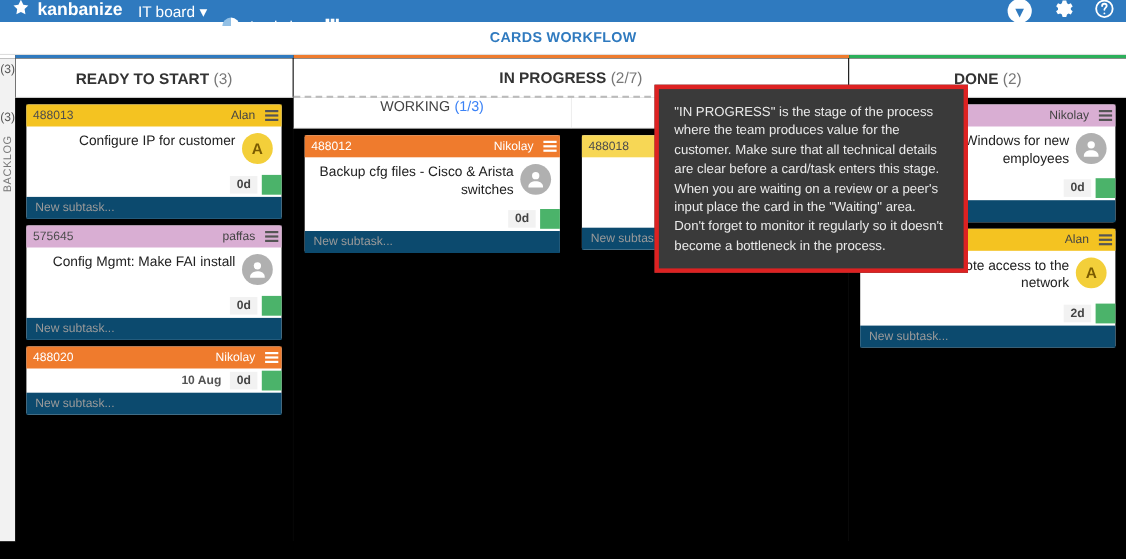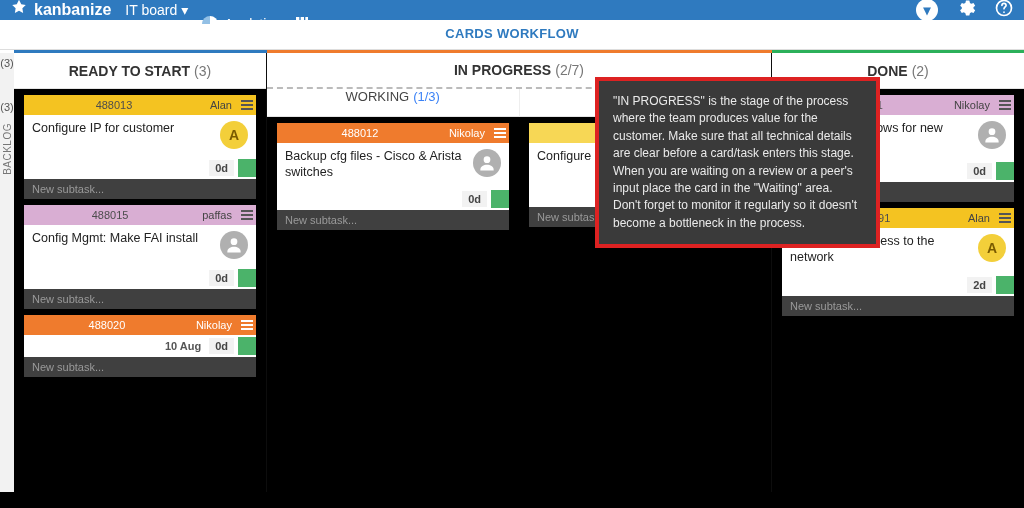--- a/index.html
+++ b/index.html
@@ -39,34 +39,34 @@
   .col-head .count { font-weight:400; color:#777; margin-left:4px; }
   .col-head.dashed { border-bottom:2px dashed #bbb;text-align:right; }
   .subcols { display:flex; }
   .subcol-head { flex:1; height:28px; background:#fff; display:flex; justify-content:center; font-size:13px; color:#444; border-bottom:1px solid #e5e5e5; border-right:1px solid #eee; }
   .subcol-head:last-child { border-right:none; }
   .cards-area { flex:1; background:#000; padding:6px 10px; display:flex; flex-direction:column; gap:6px; overflow:hidden; }
 
   
   .card { background:#fff; border-radius:2px; box-shadow:0 1px 2px rgba(0,0,0,.3); font-size:12px; color:#333; }
   .card-top { display:flex; align-items:center; height:20px; font-size:11px; }
-  .card-id { flex:1; padding:0 6px; color:#4d4d4d;text-align:center; }
+  .card-id { flex:1; padding:0 6px; color:#4d4d4d; }
   .card-assignee { padding:0 6px; color:#444; }
   .burger { width:18px; display:flex; flex-direction:column; gap:2px; align-items:center; justify-content:center; cursor:pointer; }
   .burger span { display:block; width:12px; height:2px; background:#555; }
-  .card-body { padding:6px 8px 8px 8px; min-height:40px; display:flex; gap:6px; }
+  .card-body { padding:6px 8px 8px 8px; min-height:40px; display:flex; gap:6px;text-align:right; }
   .card-title { flex:1; font-size:12.5px; line-height:1.25; color:#222; }
   .avatar { width:28px; height:28px; border-radius:50%; background:#f3cf3a; color:#7a5b00; display:flex; align-items:center; justify-content:center; font-weight:bold; flex-shrink:0; font-size:14px; }
   .avatar.photo { background:#b0b0b0; color:#fff; }
   .avatar.photo svg { width:20px; height:20px; }
   .card-foot { display:flex; justify-content:flex-end; gap:4px; padding:2px 0 2px 6px; align-items:center;font-weight:bold; }
   .foot-date { font-size:11px; color:#555; padding-right:4px; }
   .foot-badge { font-size:11px; color:#444; padding:2px 6px; background:#f2f2f2; }
   .foot-green { width:18px; height:18px; background:#4bb36a; }
-  .new-subtask { padding:4px 8px; font-size:11px; color:#999; background:#404040; cursor:text; }
+  .new-subtask { padding:4px 8px; font-size:11px; color:#999; background:#0c4a6e; cursor:text; }
 
   
   .bg-yellow { background:#f4c321; }
   .bg-yellowlight { background:#f7d755; }
   .bg-orange { background:#ef7b2d; color:#fff; }
   .bg-orange .card-id, .bg-orange .card-assignee { color:#fff; }
   .bg-orange .burger span { background:#fff; }
   .bg-pink { background:#d9aed3; }
 
   
@@ -173,21 +173,21 @@
       </div>
       <div class="card-foot">
 
         <div class="foot-badge">0d</div>
         <div class="foot-green"></div>
       </div>
       <div class="new-subtask">New subtask...</div>
           </div>
           <div class="card">
       <div class="card-top bg-pink">
-        <div class="card-id">488015</div>
+        <div class="card-id">575645</div>
         <div class="card-assignee">paffas</div>
         <div class="burger">
                 <span></span>
                 <span></span>
                 <span></span>
               </div>
       </div>
       <div class="card-body">
         <div class="card-title">Config Mgmt: Make FAI install</div>
         <div class="avatar photo">

